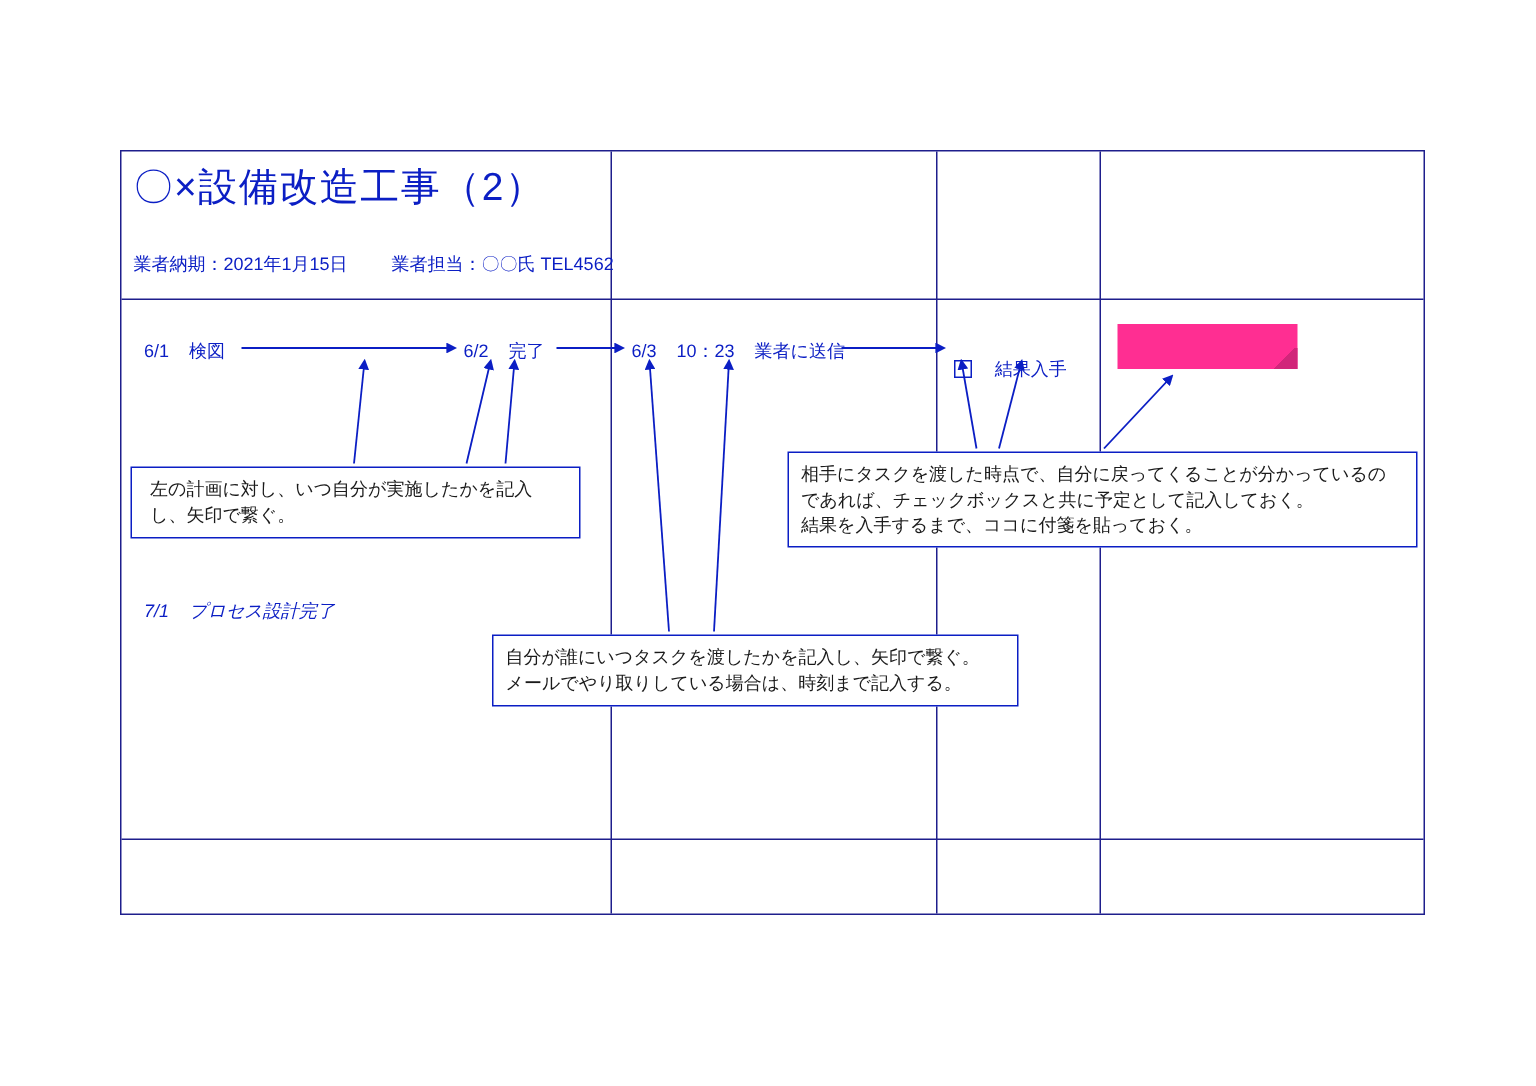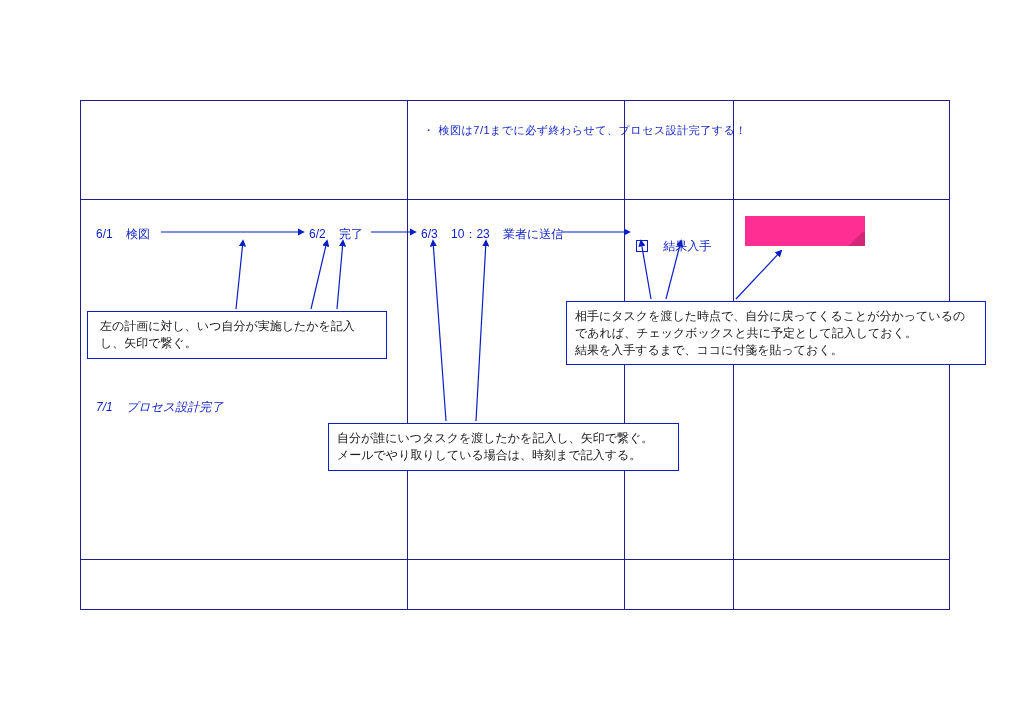--- a/index.html
+++ b/index.html
@@ -105,21 +105,25 @@
 
 <div class="page">
   <div class="frame">
 
     <div class="col c1"></div>
     <div class="col c2"></div>
     <div class="col c3"></div>
     <div class="row r1"></div>
     <div class="row r2"></div>
 
-    <div class="bullet-note">検図は7/1までに必ず終わらせて、プロセス設計完了する！</div>
+    <div class="title">〇×設備改造工事（2）</div>
+    <div class="meta row2">
+      <span>業者納期：2021年1月15日</span>
+      <span>業者担当：〇〇氏 TEL4562</span>
+    </div>
 
     <div class="task" style="left:15px;top:125px;">
       <span class="d">6/1</span>
       <span>検図</span>
     </div>
     <div class="task" style="left:228px;top:125px;">
       <span class="d">6/2</span>
       <span>完了</span>
     </div>
     <div class="task" style="left:340px;top:125px;">
@@ -138,21 +142,21 @@
       <span>プロセス設計完了</span>
     </div>
 
     <div class="callout" style="left:6px;top:210px;width:300px;padding-left:12px;">
       <span>左の計画に対し、いつ自分が実施したかを記入し、矢印で繋ぐ。</span>
     </div>
     <div class="callout" style="left:247px;top:322px;width:351px;">
       <span style="white-space:pre-line;">自分が誰にいつタスクを渡したかを記入し、矢印で繋ぐ。
 メールでやり取りしている場合は、時刻まで記入する。</span>
     </div>
-    <div class="callout" style="left:444px;top:200px;width:420px;margin-left:41px;">
+    <div class="callout" style="left:444px;top:200px;width:420px;">
       <span style="white-space:pre-line;">相手にタスクを渡した時点で、自分に戻ってくることが分かっているのであれば、チェックボックスと共に予定として記入しておく。
 結果を入手するまで、ココに付箋を貼っておく。</span>
     </div>
 
     <svg class="arrows">
       <defs>
         <marker id="ah" viewBox="0 0 8 8" refX="6" refY="4" markerWidth="6" markerHeight="6" orient="auto">
           <path d="M0 0 L8 4 L0 8 z" fill="#0b1ec4"></path>
         </marker>
       </defs>

